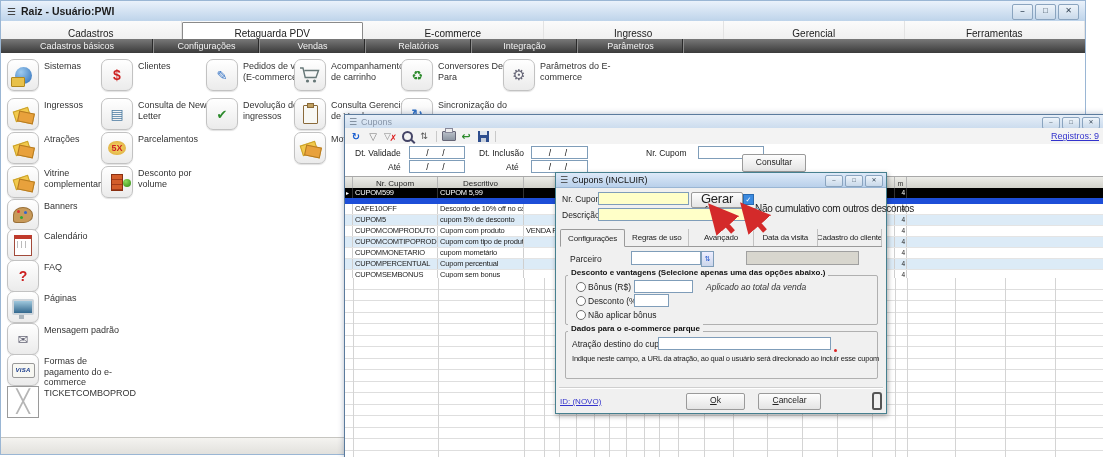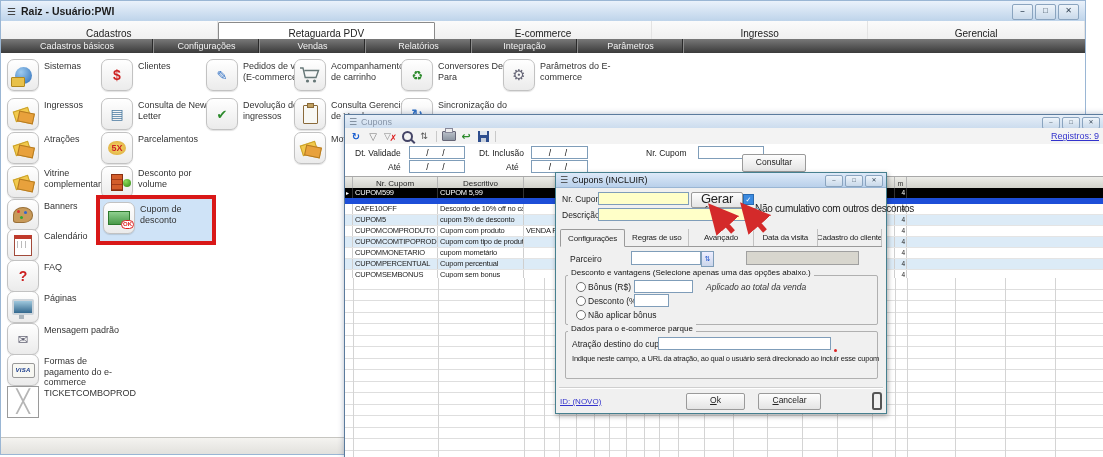--- a/index.html
+++ b/index.html
@@ -132,21 +132,21 @@
   .mcheck{position:absolute;left:187px;top:21px;width:9px;height:9px;background:#3b8ae0;border:1px solid #2a6ab0;
       color:#fff;font-size:7px;line-height:9px;text-align:center}
   .cb-label{position:absolute;left:199px;top:30px;width:126px;font-size:10px;letter-spacing:-.3px;white-space:nowrap}
   .md-tabs{position:absolute;left:4px;top:56px;width:322px;height:17px;display:flex;border-bottom:1px solid #9a9a9a;font-size:8px}
   .mtab{flex:1;display:flex;align-items:center;justify-content:center;color:#222;border-right:1px solid #c2c2c2;overflow:hidden;white-space:nowrap;letter-spacing:-.2px}
   .mtab:nth-child(1){background:#f0f0f0;border:1px solid #9a9a9a;border-bottom:1px solid #f0f0f0;margin-bottom:-1px;border-radius:2px 2px 0 0}
   .spinbtn{position:absolute;left:145px;top:78px;width:11px;height:14px;background:linear-gradient(#eef,#cbd6ea);
       border:1px solid #7f9db9;color:#2255cc;font-size:7px;line-height:13px;text-align:center}
   .grayfield{position:absolute;left:190px;top:78px;width:113px;height:14px;background:#d8d6ce;border:1px solid #a0a0a0;box-sizing:border-box}
   .gbox{position:absolute;border:1px solid #b0b0b0;border-radius:2px}
-  .gcap{position:absolute;font-size:8px;font-weight:normal;background:#f0f0f0;padding:0 3px;color:#111;white-space:nowrap}
+  .gcap{position:absolute;font-size:8px;font-weight:bold;background:#f0f0f0;padding:0 3px;color:#111;white-space:nowrap}
   .radio{position:absolute;width:8px;height:8px;border:1px solid #707070;border-radius:50%;background:#fff}
   .italic{font-style:italic;color:#333}
   .reddot{position:absolute;width:3px;height:3px;background:#d22;border-radius:50%}
   .hint{position:absolute;font-size:7.5px;letter-spacing:-.2px;color:#222;white-space:nowrap}
   .md-sep{position:absolute;left:3px;right:3px;top:214px;height:1px;background:#cfcfcf;border-bottom:1px solid #fff}
   .btn-ok{position:absolute;left:130px;top:220px;width:57px;height:15px;line-height:13px}
   .btn-cancel{position:absolute;left:202px;top:220px;width:61px;height:15px;line-height:13px}
   .id-link{position:absolute;left:4px;top:224px;color:#3333cc;text-decoration:underline;font-size:8px}
   .ic-clip2{position:absolute;left:316px;top:219px;width:6px;height:14px;border:2px solid #555;border-radius:3px 3px 2px 2px}
   #arrows{position:absolute;left:690px;top:193px;width:90px;height:46px;z-index:20;pointer-events:none}
@@ -164,20 +164,21 @@
       <span class="wbtn">✕</span>
     </span>
   </div>
   <div class="mw-tabs">
 
   <span class="tab">Cadastros</span>
       <span class="tab">Retaguarda PDV</span>
       <span class="tab">E-commerce</span>
       <span class="tab">Ingresso</span>
       <span class="tab">Gerencial</span>
+      <span class="tab">Ferramentas</span>
     </div>
   <div class="mw-menu">
 
   <span class="mi">Cadastros básicos</span>
       <span class="mi">Configurações</span>
       <span class="mi">Vendas</span>
       <span class="mi">Relatórios</span>
       <span class="mi">Integração</span>
       <span class="mi">Parâmetros</span>
     </div>
@@ -271,32 +272,20 @@
     </div>
   <div class="app" style="left:100px;top:165px">
     <span class="tile">
         <span class="icwrap">
           <span class="ic-stack"></span>
         </span>
       </span>
     <span class="app-label">Desconto por volume</span>
     </div>
 
-  <div class="redbox">
-    <div class="app" style="left:3px;top:3px">
-      <span class="tile">
-          <span class="icwrap">
-            <span class="ic-money">
-              <span class="ok-badge">OK</span>
-            </span>
-          </span>
-        </span>
-      <span class="app-label" style="width:68px">Cupom de desconto</span>
-    </div>
-  </div>
 
   <div class="app" style="left:205px;top:58px">
     <span class="tile">
         <span class="g-blue">✎</span>
       </span>
     <span class="app-label">Pedidos de venda (E-commerce)</span>
     </div>
   <div class="app" style="left:205px;top:97px">
     <span class="tile">
         <span class="g-green">✔</span>

